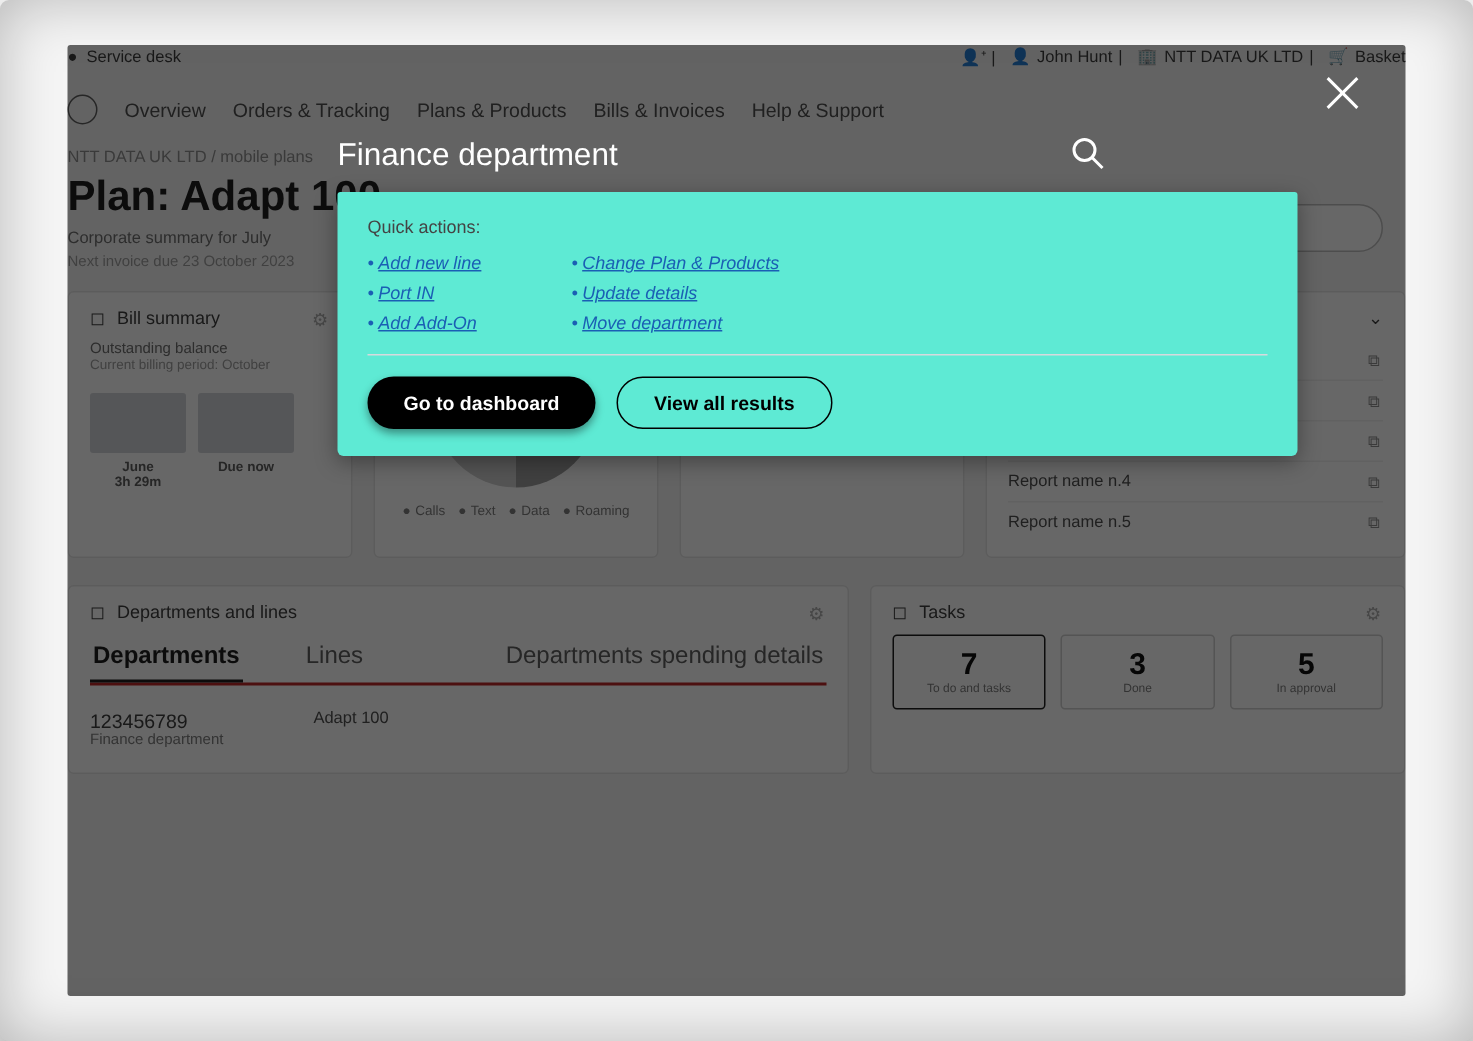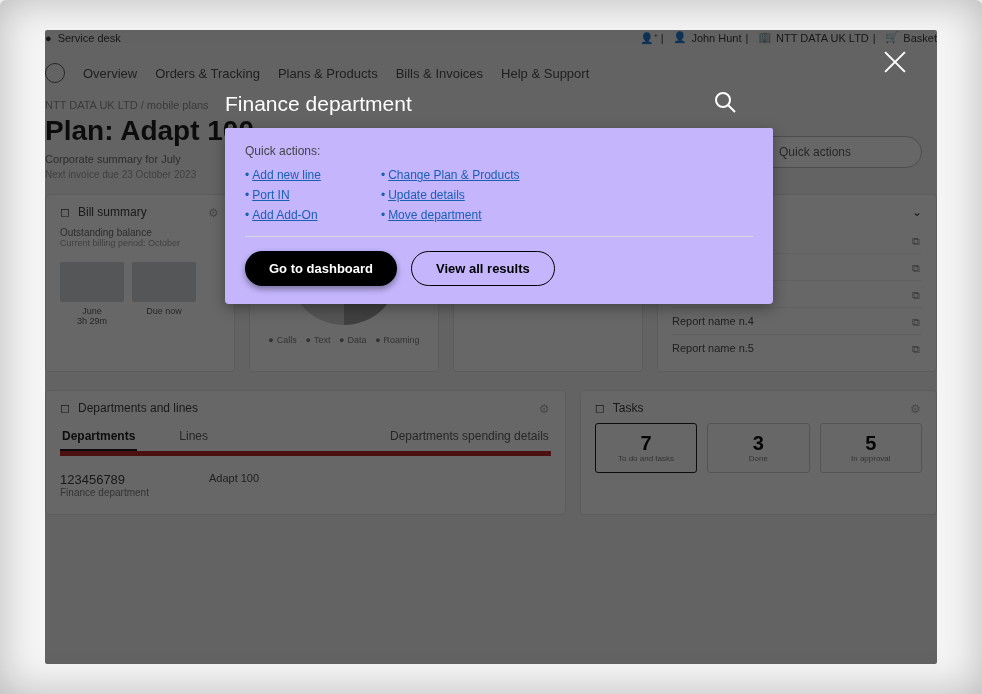--- a/index.html
+++ b/index.html
@@ -27,21 +27,21 @@
 .panel-row { display: flex; gap: 14px; margin-top: 8px; }
 .panel { background: #fff; border: 1px solid #e3e3e3; border-radius: 4px; padding: 10px 14px; flex: 1; min-height: 70px; }
 .panel-head { display: flex; align-items: center; gap: 8px; font-size: 12px; color: #333; margin-bottom: 8px; }
 .panel-head .spacer { flex: 1; }
 .gear { width: 12px; height: 12px; color: #aaa; }
 
 .balance-val { font-size: 24px; font-weight: 700; color: #111; }
 .balance-sub { font-size: 9px; color: #999; }
 .balance-boxes { display: flex; gap: 8px; margin-top: 14px; }
 .bbox { width: 64px; height: 40px; background: #d0d3d8; border-radius: 2px; }
-.blabel { font-size: 9px; text-align: center; color: #555; margin-top: 4px; }
+.blabel { font-size: 9px; text-align: center; color: #555; margin-top: 4px; font-weight: bold; }
 
 .reports-list { display: flex; flex-direction: column; }
 .report-row { display: flex; justify-content: space-between; align-items: center; padding: 7px 0; font-size: 11px; color: #444; border-bottom: 1px solid #eee; }
 .report-row:last-child { border-bottom: none; }
 .ext-icon { width: 10px; height: 10px; color: #888; }
 
 .donut { width: 110px; height: 110px; border-radius: 50%; background: conic-gradient(#333 0 29%, #999 29% 50%, #ccc 50% 79%, #666 79% 100%); position: relative; margin: 10px auto; }
 .donut::after { content: ""; position: absolute; inset: 25px; background: #fff; border-radius: 50%; }
 .donut-legend { display: flex; justify-content: space-around; font-size: 9px; color: #777; align-items: flex-end; }
 .donut-legend span::before { content: "●"; margin-right: 3px; }
@@ -51,21 +51,21 @@
 .data-circle { width: 32px; height: 32px; border-radius: 50%; background: #ddd; }
 .data-info { flex: 1; }
 .data-label { font-size: 10px; color: #666; }
 .data-val { font-size: 12px; font-weight: 600; color: #222; }
 .data-pct { font-size: 11px; color: #555; }
 .pager { display: flex; justify-content: center; align-items: center; gap: 6px; margin-top: 10px; font-size: 11px; color: #888; }
 .pager .dot { width: 7px; height: 7px; border-radius: 50%; border: 1px solid #888; }
 .pager .dot.active { background: #888; }
 
 .row2 { display: flex; gap: 14px; margin-top: 18px; }
-.dept-tabs { display: flex; gap: 40px; font-size: 12px; color: #555; border-bottom: 5px solid #b91c1c; margin-bottom: 10px; }
+.dept-tabs { display: flex; gap: 40px; font-size: 16px; color: #555; border-bottom: 2px solid #b91c1c; margin-bottom: 10px; }
 .dept-tabs .tab { padding: 6px 2px; }
 .dept-tabs .tab.active { border-bottom: 2px solid #111; font-weight: 600; color: #111; }
 .dept-row { display: flex; gap: 60px; font-size: 11px; color: #444; padding: 6px 0; }
 .dept-id { font-size: 13px; color: #333; }
 .dept-name { font-size: 10px; color: #777; }
 
 .tasks-counts { display: flex; gap: 10px; margin-bottom: 12px; }
 .count-box { flex: 1; border: 1.5px solid #ccc; border-radius: 3px; padding: 8px 4px; text-align: center; }
 .count-box.active { border-color: #111; }
 .count-num { font-size: 20px; font-weight: 700; }
@@ -76,25 +76,25 @@
 .overlay { position: absolute; inset: 30px 45px; background: rgba(10,10,10,0.62); border-radius: 2px; }
 .close-x { position: absolute; top: 18px; right: 28px; width: 28px; height: 28px; cursor: pointer; }
 .close-x::before, .close-x::after { content: ""; position: absolute; left: 13px; top: 0; width: 2px; height: 28px; background: #fff; }
 .close-x::before { transform: rotate(45deg); }
 .close-x::after { transform: rotate(-45deg); }
 
 .modal-title { position: absolute; top: 62px; left: 180px; font-size: 21px; color: #fff; font-weight: 400; }
 .search-icon-big { position: absolute; top: 60px; right: 200px; width: 24px; height: 24px; }
 .search-icon-big svg { stroke: #fff; }
 
-.modal { position: absolute; top: 98px; left: 180px; width: 548px; background: #c4b5fd; border-radius: 2px 2px 4px 4px; padding: 16px 20px 18px 20px; box-shadow: 0 4px 14px rgba(0,0,0,0.35); }
+.modal { position: absolute; top: 98px; left: 180px; width: 640px; background: #5eead4; border-radius: 2px 2px 4px 4px; padding: 16px 20px 18px 20px; box-shadow: 0 4px 14px rgba(0,0,0,0.35); }
 .modal-label { font-size: 12px; color: #444; margin-bottom: 10px; }
 .link-cols { display: flex; gap: 60px; margin-bottom: 14px; }
 .link-col { display: flex; flex-direction: column; gap: 6px; }
-.link-col a { font-size: 12px; color: #1a5fb4; text-decoration: underline; }
+.link-col a { font-size: 12px; color: #1a5fb4; text-decoration: underline; font-style: italic; }
 .link-col a::before { content: "• "; color: #1a5fb4; text-decoration: none; display: inline-block; margin-right: 3px; }
 .modal hr { border: none; border-top: 1px solid #d7dadd; margin-bottom: 14px; }
 .modal-buttons { display: flex; gap: 14px; }
 .btn { border-radius: 20px; padding: 9px 24px; font-size: 13px; font-weight: 600; cursor: pointer; border: none; }
 .btn.primary { background: #000; color: #fff; box-shadow: 0 3px 6px rgba(0,0,0,0.4); }
 .btn.secondary { background: transparent; color: #000; border: 1.5px solid #000; text-align: center; }
 
 .frame-shadow { position: absolute; inset: 0; pointer-events: none; box-shadow: inset 0 0 40px rgba(0,0,0,0.25), 0 20px 40px rgba(0,0,0,0.4); border-radius: 6px; }
 </style>
 </head>

